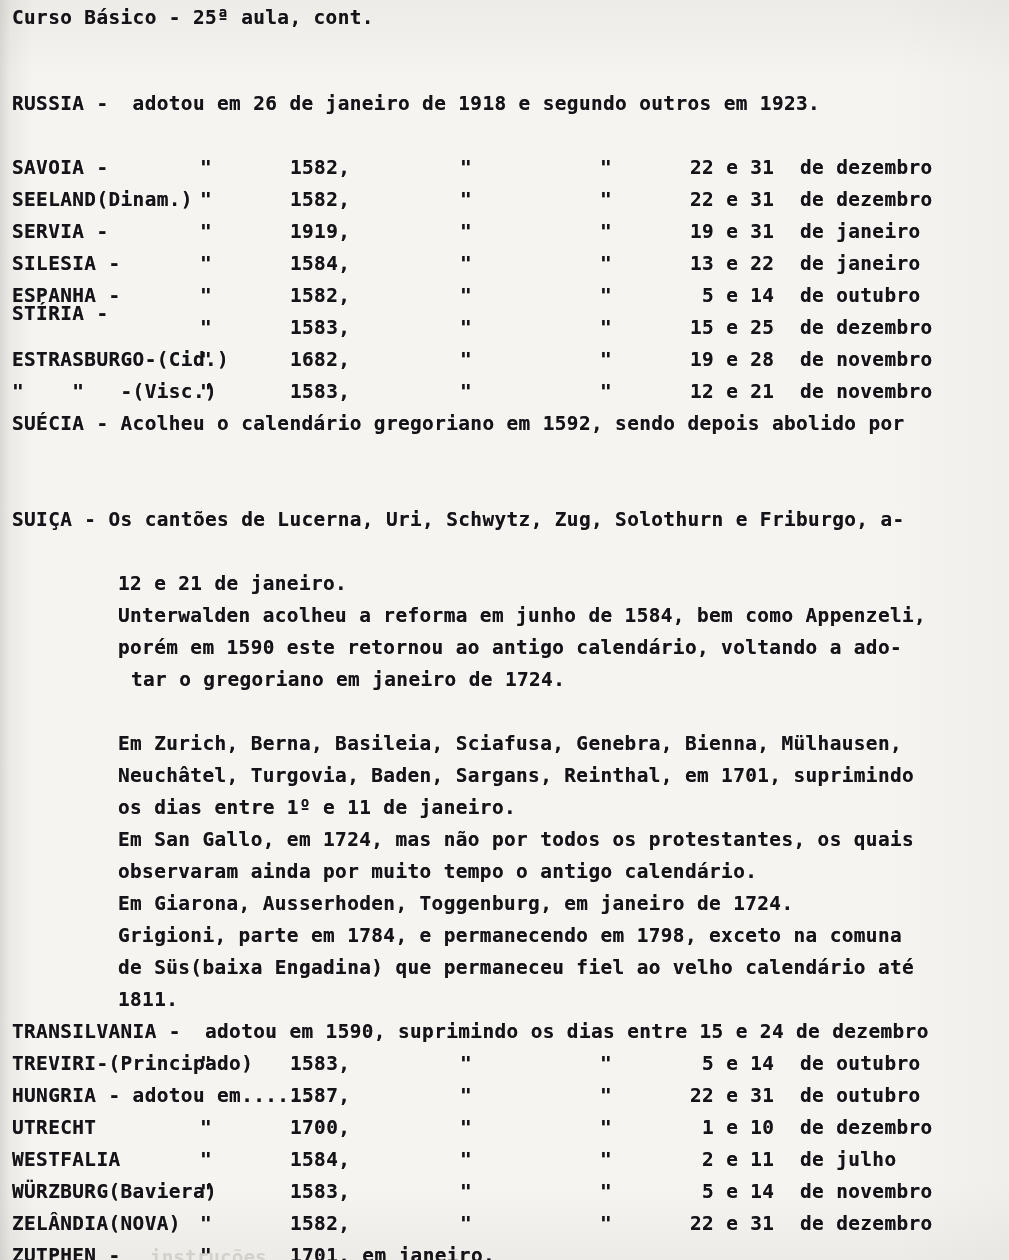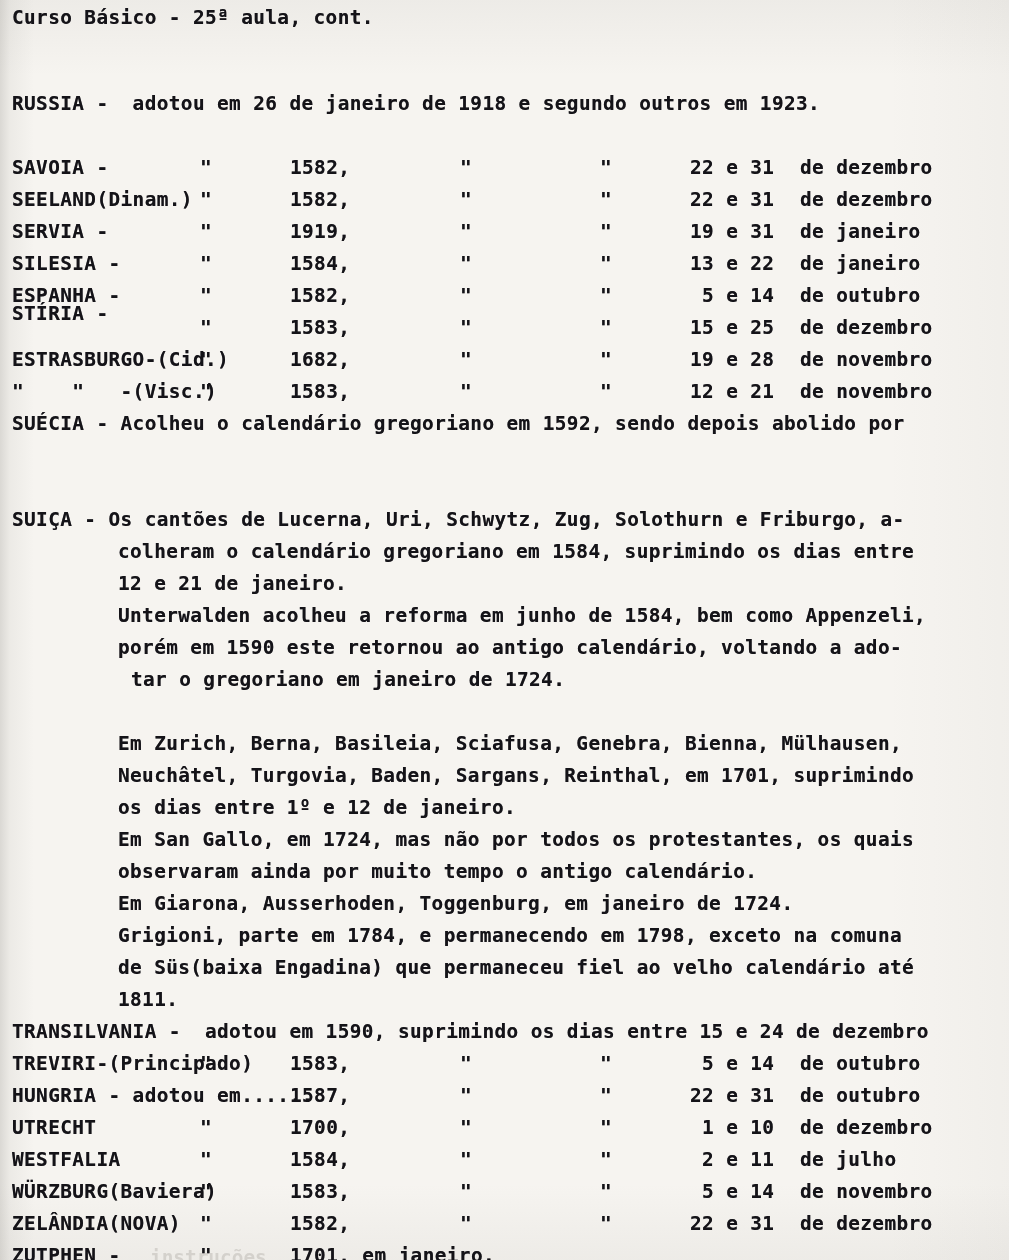--- a/index.html
+++ b/index.html
@@ -131,28 +131,27 @@
       <div class="line" style="left: 800px; top: 350px;">de novembro</div>
       <div class="line" style="left: 12px; top: 382px;">"    "   -(Visc.)</div>
       <div class="line ditto" style="left: 200px; top: 382px;">"</div>
       <div class="line" style="left: 290px; top: 382px;">1583,</div>
       <div class="line ditto" style="left: 460px; top: 382px;">"</div>
       <div class="line ditto" style="left: 600px; top: 382px;">"</div>
       <div class="line" style="left: 690px; top: 382px;">12 e 21</div>
       <div class="line" style="left: 800px; top: 382px;">de novembro</div>
       <div class="line" style="left: 12px; top: 414px;">SUÉCIA - Acolheu o calendário gregoriano em 1592, sendo depois abolido por</div>
       <div class="line" style="left: 12px; top: 510px;">SUIÇA - Os cantões de Lucerna, Uri, Schwytz, Zug, Solothurn e Friburgo, a-</div>
-      <div class="line" style="left: 118px; top: 542px;">colheram o calendário gregoriano em 1584, suprimindo os dias entre</div>
       <div class="line" style="left: 118px; top: 574px;">12 e 21 de janeiro.</div>
       <div class="line" style="left: 118px; top: 606px;">Unterwalden acolheu a reforma em junho de 1584, bem como Appenzeli,</div>
       <div class="line" style="left: 118px; top: 638px;">porém em 1590 este retornou ao antigo calendário, voltando a ado-</div>
       <div class="line" style="left: 131px; top: 670px;">tar o gregoriano em janeiro de 1724.</div>
       <div class="line" style="left: 118px; top: 734px;">Em Zurich, Berna, Basileia, Sciafusa, Genebra, Bienna, Mülhausen,</div>
       <div class="line" style="left: 118px; top: 766px;">Neuchâtel, Turgovia, Baden, Sargans, Reinthal, em 1701, suprimindo</div>
-      <div class="line" style="left: 118px; top: 798px;">os dias entre 1º e 12 de janeiro.</div>
+      <div class="line" style="left: 118px; top: 798px;">os dias entre 1º e 11 de janeiro.</div>
       <div class="line" style="left: 118px; top: 830px;">Em San Gallo, em 1724, mas não por todos os protestantes, os quais</div>
       <div class="line" style="left: 118px; top: 862px;">observaram ainda por muito tempo o antigo calendário.</div>
       <div class="line" style="left: 118px; top: 894px;">Em Giarona, Ausserhoden, Toggenburg, em janeiro de 1724.</div>
       <div class="line" style="left: 118px; top: 926px;">Grigioni, parte em 1784, e permanecendo em 1798, exceto na comuna</div>
       <div class="line" style="left: 118px; top: 958px;">de Süs(baixa Engadina) que permaneceu fiel ao velho calendário até</div>
       <div class="line" style="left: 118px; top: 990px;">1811.</div>
       <div class="line" style="left: 12px; top: 1022px;">TRANSILVANIA -  adotou em 1590, suprimindo os dias entre 15 e 24 de dezembro</div>
       <div class="line" style="left: 12px; top: 1054px;">TREVIRI-(Principado)</div>
       <div class="line ditto" style="left: 200px; top: 1054px;">"</div>
       <div class="line" style="left: 290px; top: 1054px;">1583,</div>

